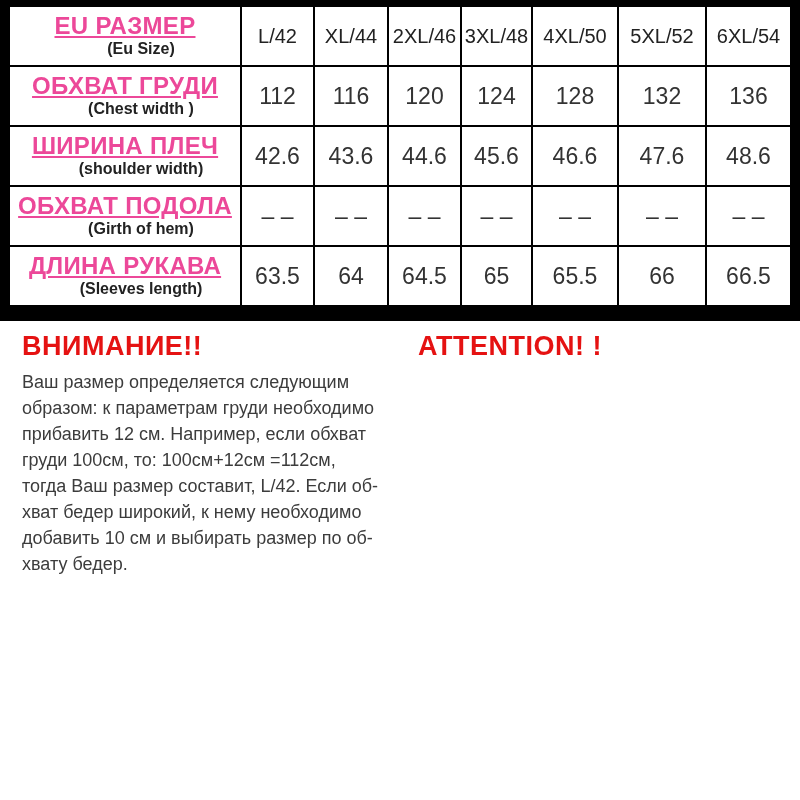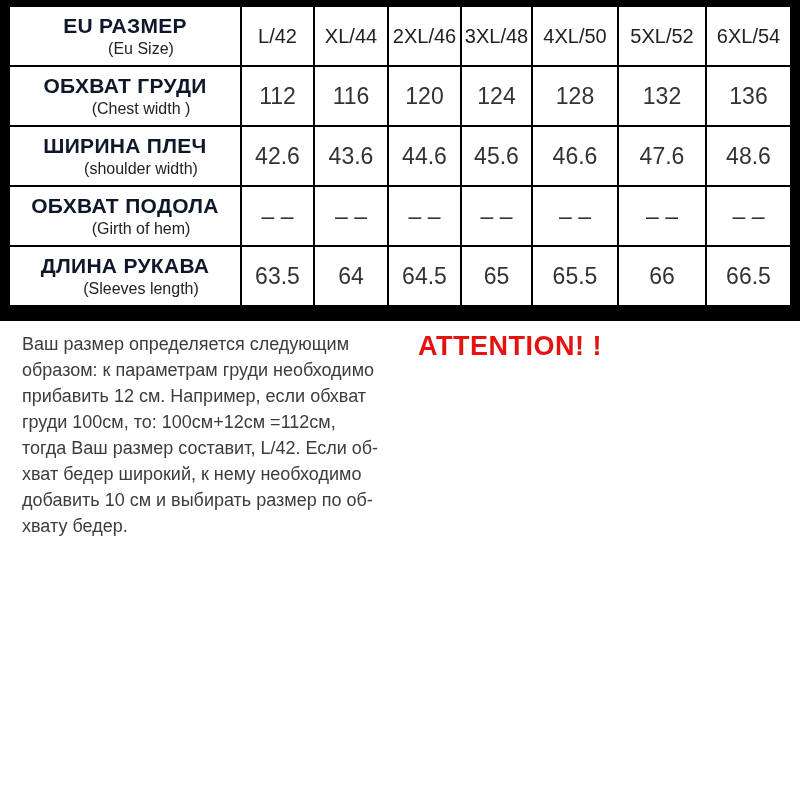--- a/index.html
+++ b/index.html
@@ -28,27 +28,28 @@
   table.size-table td {
     border: 2px solid #000000;
     text-align: center;
     vertical-align: middle;
     height: 60px;
     padding: 0;
     overflow: hidden;
   }
   th .lbl-ru {
     font-weight: bold;
-    font-size: 21px;
-    color: #0f172a;
+    font-size: 24px;
+    color: #ec4899;
     letter-spacing: 0.3px;
     line-height: 24px;
+    text-decoration: underline;
   }
   th .lbl-en {
-    font-weight: normal;
+    font-weight: bold;
     font-size: 16px;
     color: #222222;
     line-height: 19px;
     margin-top: 1px;
     padding-left: 32px;
   }
   td.val {
     font-size: 23px;
     color: #333333;
   }
@@ -160,20 +161,21 @@
             <td class="val">65.5</td>
             <td class="val">66</td>
             <td class="val">66.5</td>
           </tr>
         </tbody>
     </table>
   </div>
 
   <div class="notes">
     <div class="note">
+      <h2 class="note-heading" style="color: rgb(229, 18, 18);">ВНИМАНИЕ!!</h2>
       <p class="note-body">Ваш размер определяется следующим
 образом: к параметрам груди необходимо
 прибавить 12 см. Например, если обхват
 груди  100см, то: 100см+12см =112см,
 тогда Ваш размер составит,  L/42. Если об-
 хват бедер широкий, к нему необходимо
 добавить 10 см и выбирать размер по об-
 хвату бедер.</p>
     </div>
     <div class="note">

